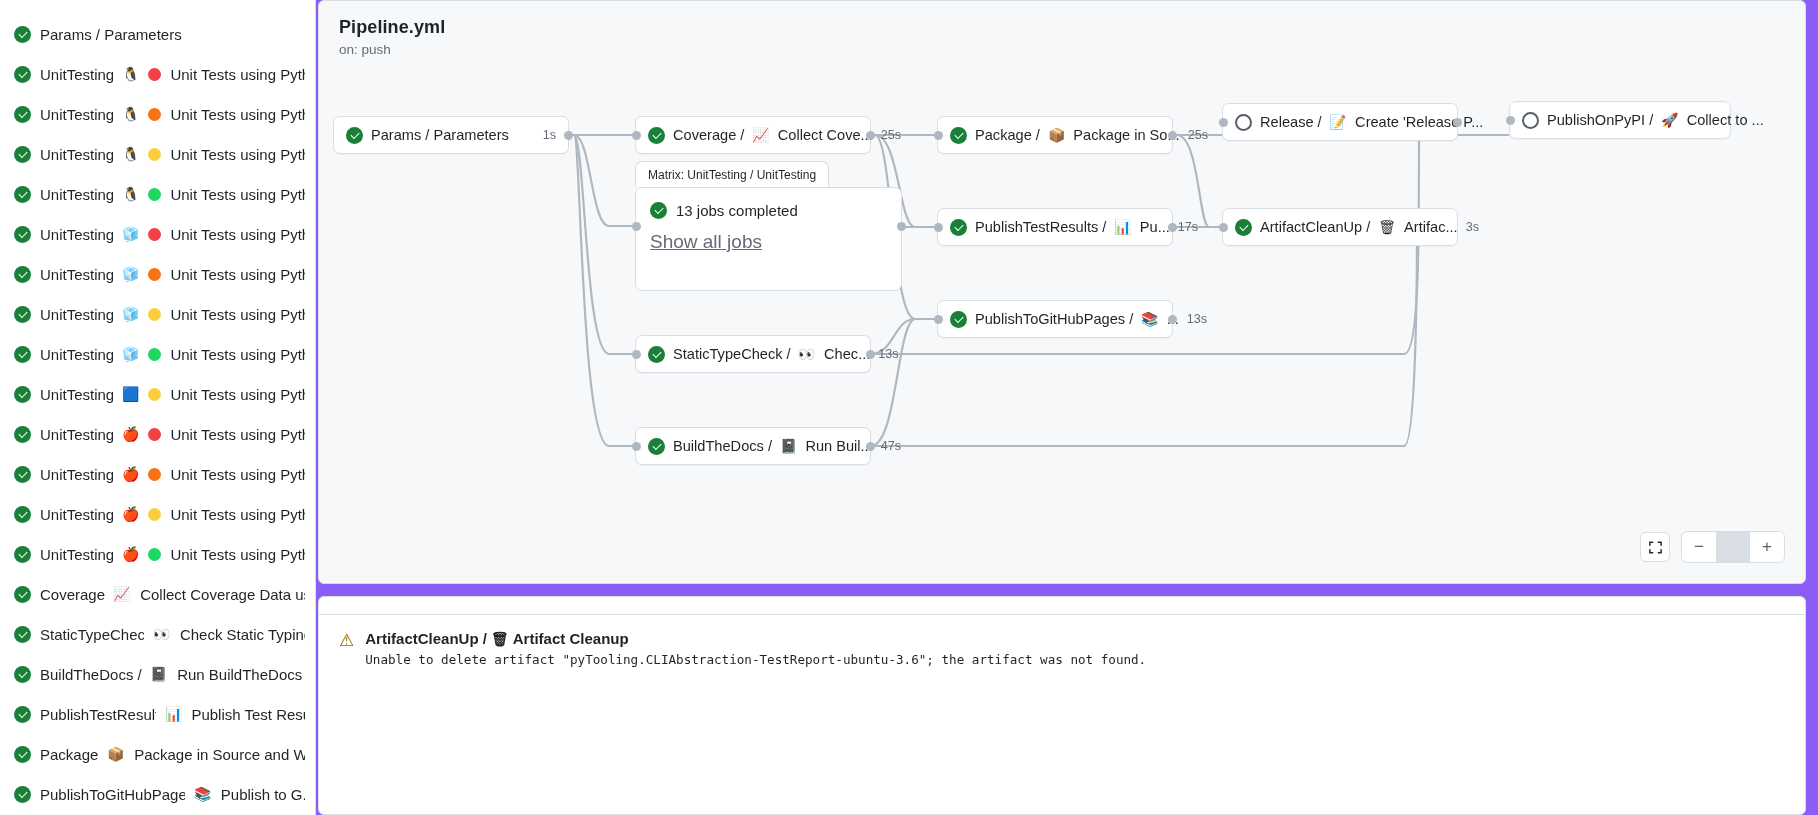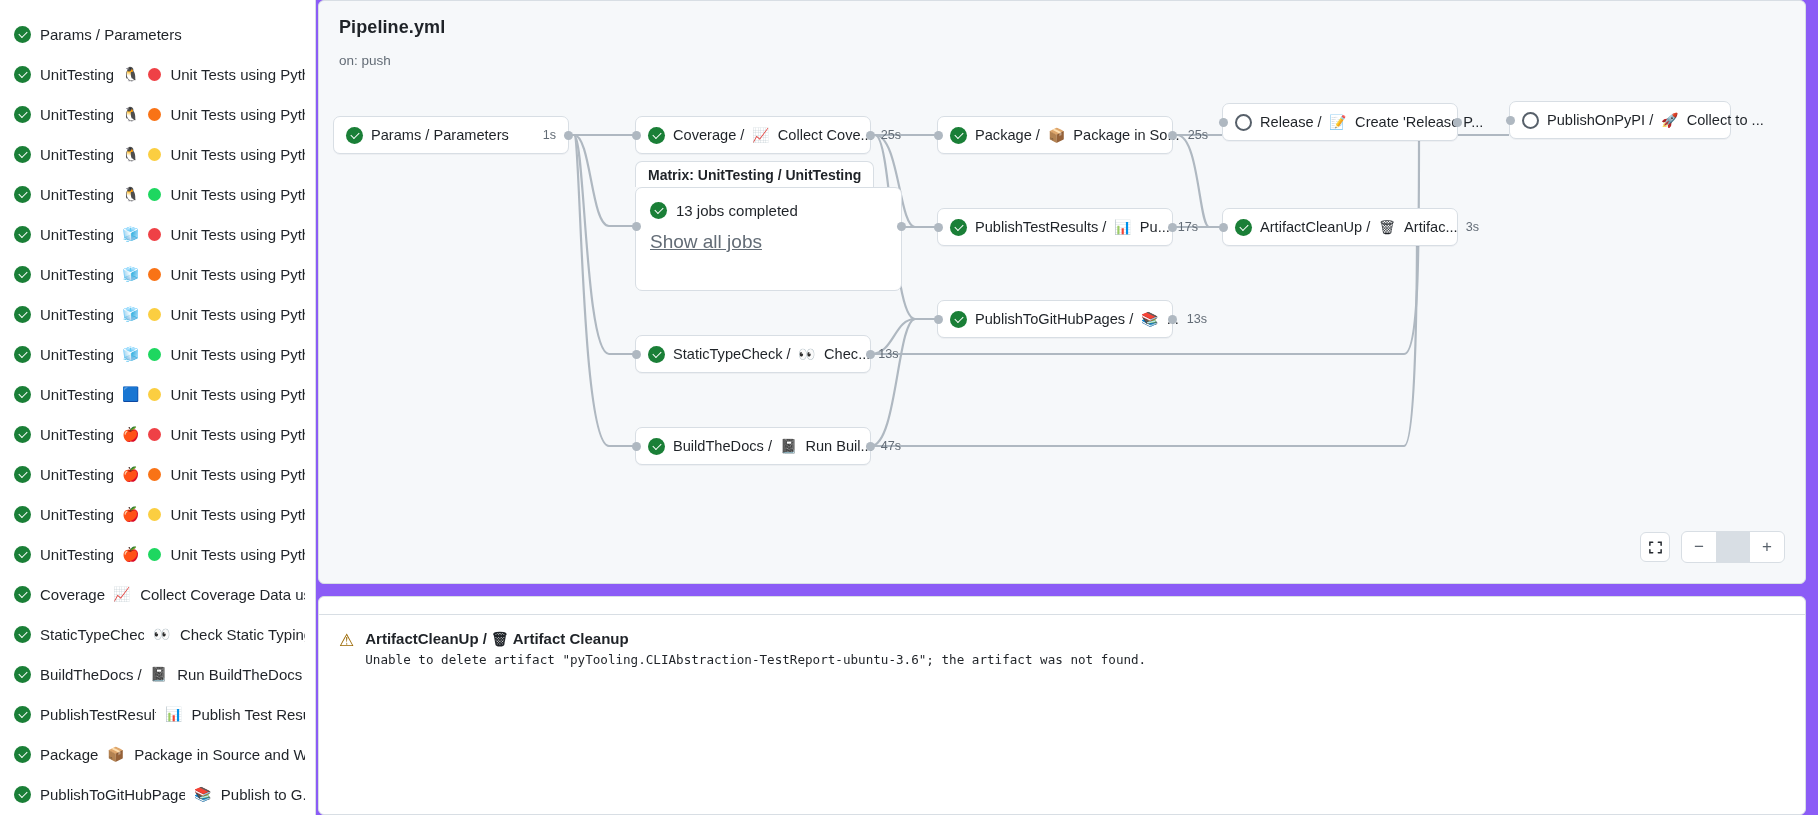--- a/index.html
+++ b/index.html
@@ -56,21 +56,21 @@
           padding:0 0 0 0; overflow:hidden; }
 
   .graph-card {
     margin:0 12px 0 2px;
     border:1px solid #d8dee4; border-radius:6px;
     background:#f6f8fa;
     height:584px; position:relative; overflow:hidden;
   }
   .graph-head { padding:16px 0 0 20px; }
   .graph-title { font-size:18px; font-weight:600; color:#1f2328; letter-spacing:.1px; }
-  .graph-sub { font-size:13.5px; color:#636c76; margin-top:15px; }
+  .graph-sub { font-size:13.5px; color:#636c76; margin-top:4px; }
 
   .canvas { position:absolute; inset:0; }
 
   .node {
     position:absolute;
     background:#ffffff;
     border:1px solid #d8dee4;
     border-radius:7px;
     height:38px;
     display:flex; align-items:center; gap:8px;
@@ -97,21 +97,21 @@
     border-radius:7px;
   }
   .group-tab {
     position:absolute; top:-1px; left:-1px;
     background:#ffffff;
     border:1px solid #d8dee4;
     border-bottom:none;
     border-radius:7px 7px 0 0;
     height:26px; padding:4px 12px;
     display:flex; align-items:center;
-    font-size:14px; color:#1f2328; font-weight:700;
+    font-size:12px; color:#1f2328; font-weight:400;
     white-space:nowrap;
     transform:translateY(-26px);
   }
   .group-body { padding:14px 14px 0 14px; }
   .group-row { display:flex; align-items:center; gap:9px; font-size:15px; }
   .group-link { font-size:19px; color:#636c76; margin:12px 0 0 0; cursor:pointer;text-decoration:underline; }
 
   svg.edges { position:absolute; inset:0; pointer-events:none; }
 
   .zoom-controls {

